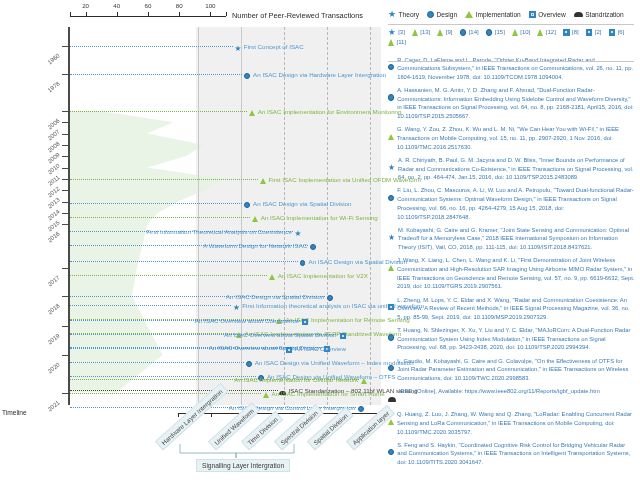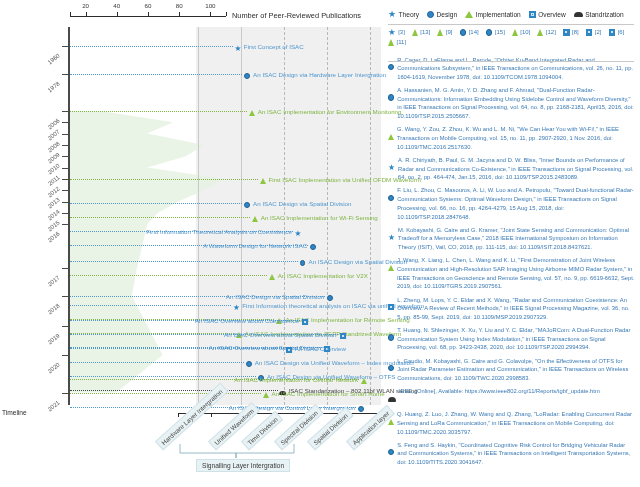--- a/index.html
+++ b/index.html
@@ -137,21 +137,21 @@
         <div class="topaxis-line" style="left: 116.8px; top: 12px; width: 1px; height: 4px;"></div>
         <div class="topaxis-tick-label" style="left: 148px; top: 2px;">60</div>
         <div class="topaxis-line" style="left: 148px; top: 12px; width: 1px; height: 4px;"></div>
         <div class="topaxis-tick-label" style="left: 179.2px; top: 2px;">80</div>
         <div class="topaxis-line" style="left: 179.2px; top: 12px; width: 1px; height: 4px;"></div>
         <div class="topaxis-tick-label" style="left: 210.4px; top: 2px;">100</div>
         <div class="topaxis-line" style="left: 210.4px; top: 12px; width: 1px; height: 4px;"></div>
         <div class="topaxis-line" style="left: 70px; top: 12px; width: 1px; height: 4px;"></div>
         <div class="topaxis-line" style="left: 226px; top: 12px; width: 1px; height: 4px;"></div>
       </div>
-    <div class="axis-caption" style="left:232px; top:11px;">Number of Peer-Reviewed Publications</div>
+    <div class="axis-caption" style="left:232px; top:11px;">Number of Peer-Reviewed Transactions</div>
 
     <div id="yaxis-spine"></div>
     <div id="year-ticks">
         <div class="ytick" style="top: 45.9px;"></div>
         <div class="ylabel" style="left: 58px; top: 45.9px;">1960</div>
         <div class="ytick" style="top: 74.25px;"></div>
         <div class="ylabel" style="left: 58px; top: 74.25px;">1978</div>
         <div class="ytick" style="top: 110.916px;"></div>
         <div class="ylabel" style="left: 58px; top: 110.916px;">2006</div>
         <div class="ytick" style="top: 122.256px;"></div>

